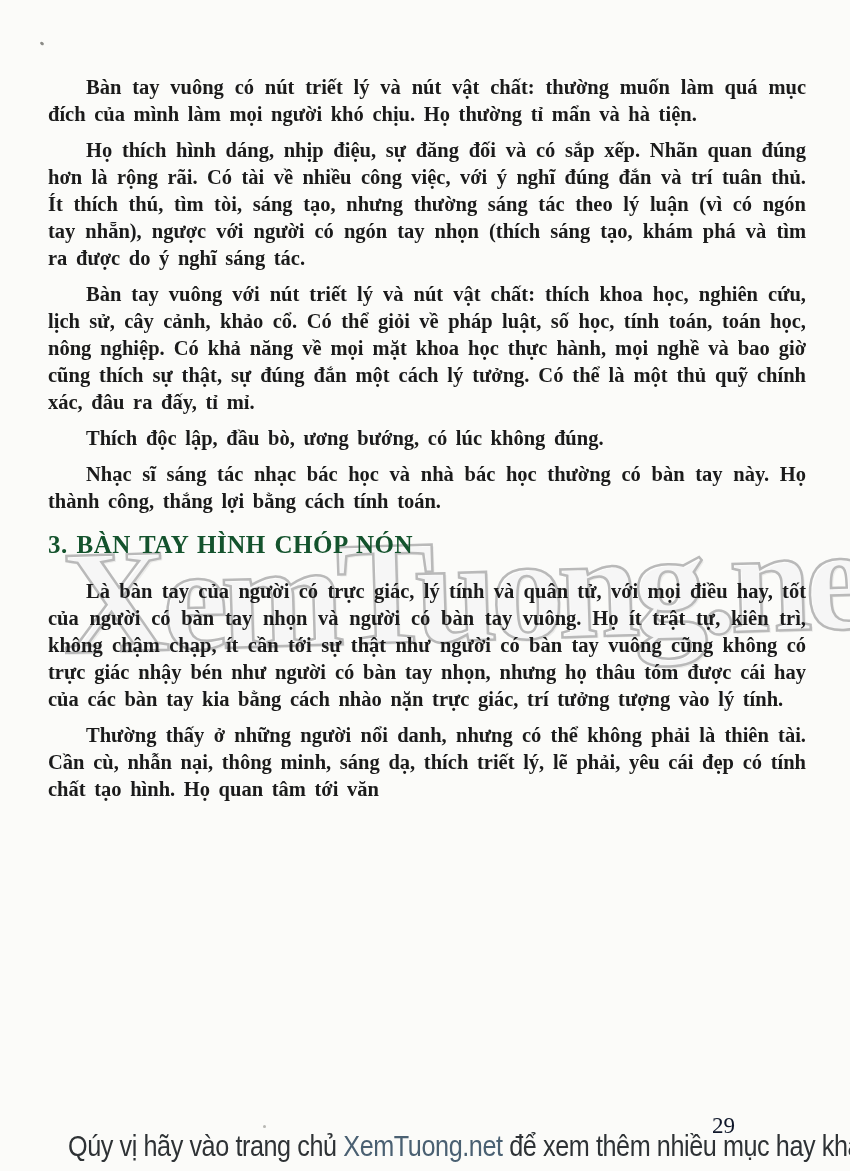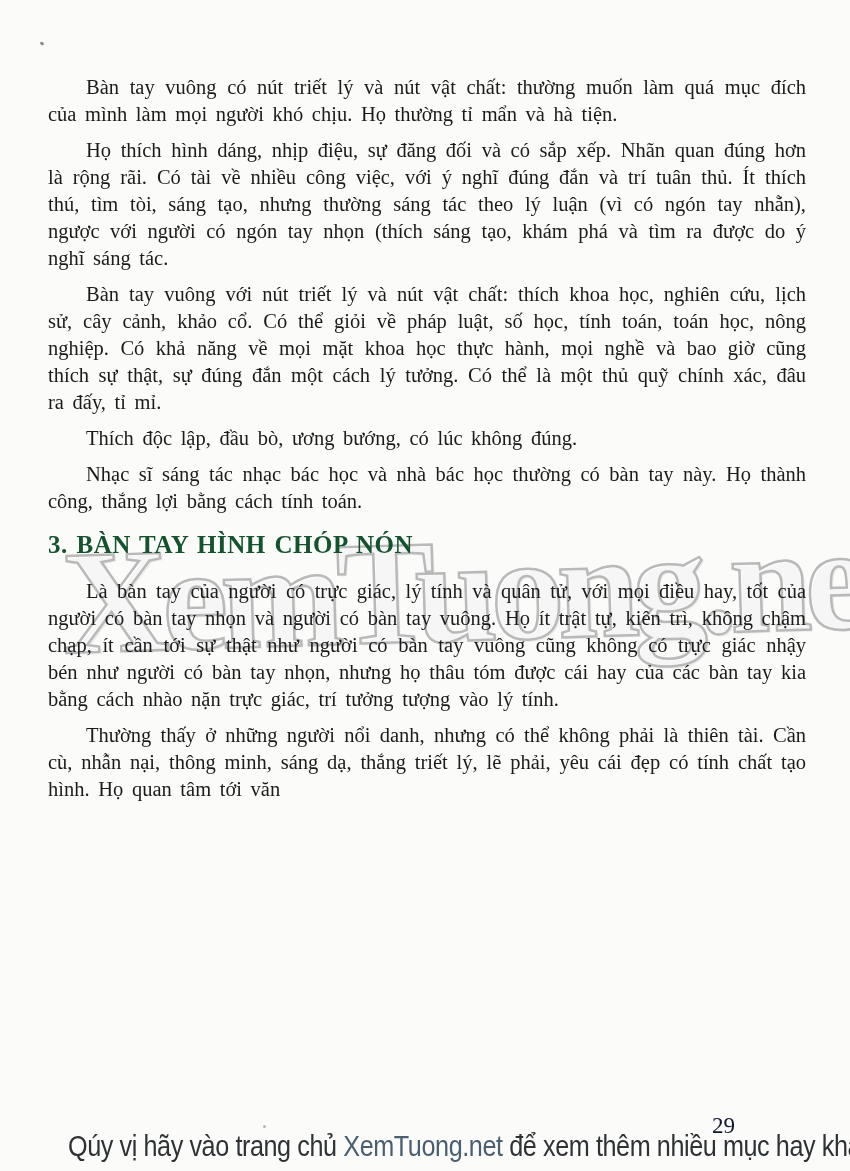--- a/index.html
+++ b/index.html
@@ -45,20 +45,21 @@
     z-index: 2;
     color: #1b1b1b;
     font-size: 20.5px;
     line-height: 27px;
     text-align: justify;
     word-spacing: 3.5px;
   }
   .content p {
     margin: 0 0 9px 0;
     text-indent: 38px;
+    font-weight: bold;
   }
   .content h2 {
     font-family: Liberation Serif, serif;
     font-weight: bold;
     font-size: 25px;
     letter-spacing: 0.5px;
     color: #14532d;
     margin: 16px 0 20px 0;
     text-indent: 0;
     text-align: left;
@@ -114,21 +115,21 @@
   <span class="speck s2"></span>
 
   <div class="content">
     <p>Bàn tay vuông có nút triết lý và nút vật chất: thường muốn làm quá mục đích của mình làm mọi người khó chịu. Họ thường tỉ mẩn và hà tiện.</p>
     <p>Họ thích hình dáng, nhịp điệu, sự đăng đối và có sắp xếp. Nhãn quan đúng hơn là rộng rãi. Có tài về nhiều công việc, với ý nghĩ đúng đắn và trí tuân thủ. Ít thích thú, tìm tòi, sáng tạo, nhưng thường sáng tác theo lý luận (vì có ngón tay nhẵn), ngược với người có ngón tay nhọn (thích sáng tạo, khám phá và tìm ra được do ý nghĩ sáng tác.</p>
     <p>Bàn tay vuông với nút triết lý và nút vật chất: thích khoa học, nghiên cứu, lịch sử, cây cảnh, khảo cổ. Có thể giỏi về pháp luật, số học, tính toán, toán học, nông nghiệp. Có khả năng về mọi mặt khoa học thực hành, mọi nghề và bao giờ cũng thích sự thật, sự đúng đắn một cách lý tưởng. Có thể là một thủ quỹ chính xác, đâu ra đấy, tỉ mỉ.</p>
     <p>Thích độc lập, đầu bò, ương bướng, có lúc không đúng.</p>
     <p>Nhạc sĩ sáng tác nhạc bác học và nhà bác học thường có bàn tay này. Họ thành công, thắng lợi bằng cách tính toán.</p>
     <h2>3. BÀN TAY HÌNH CHÓP NÓN</h2>
     <p>Là bàn tay của người có trực giác, lý tính và quân tử, với mọi điều hay, tốt của người có bàn tay nhọn và người có bàn tay vuông. Họ ít trật tự, kiên trì, không chậm chạp, ít cần tới sự thật như người có bàn tay vuông cũng không có trực giác nhậy bén như người có bàn tay nhọn, nhưng họ thâu tóm được cái hay của các bàn tay kia bằng cách nhào nặn trực giác, trí tưởng tượng vào lý tính.</p>
-    <p>Thường thấy ở những người nổi danh, nhưng có thể không phải là thiên tài. Cần cù, nhẫn nại, thông minh, sáng dạ, thắng triết lý, lẽ phải, yêu cái đẹp có tính chất tạo hình. Họ quan tâm tới văn</p>
+    <p>Thường thấy ở những người nổi danh, nhưng có thể không phải là thiên tài. Cần cù, nhẫn nại, thông minh, sáng dạ, thích triết lý, lẽ phải, yêu cái đẹp có tính chất tạo hình. Họ quan tâm tới văn</p>
   </div>
 
   <div class="page-number">29</div>
 
   <div class="footer">
     <span>Qúy vị hãy vào trang chủ </span><span class="site">XemTuong.net</span><span> để xem thêm nhiều mục hay khác</span>
   </div>
 
 </div>
 

